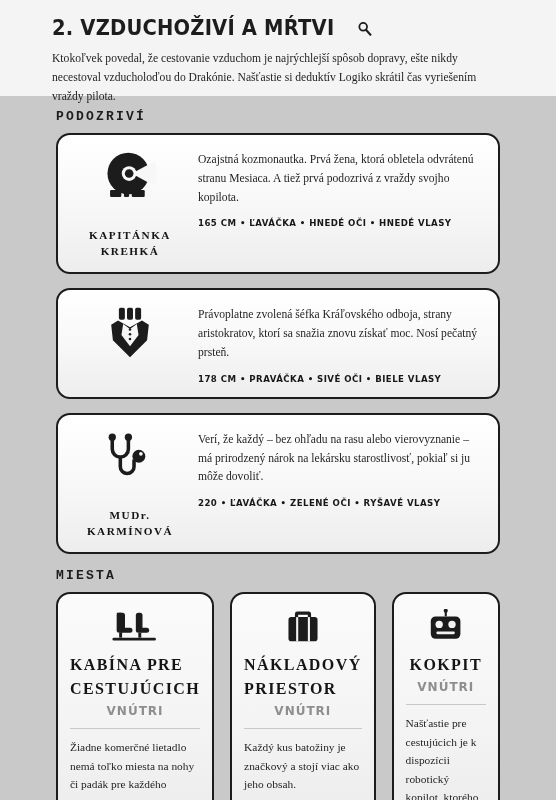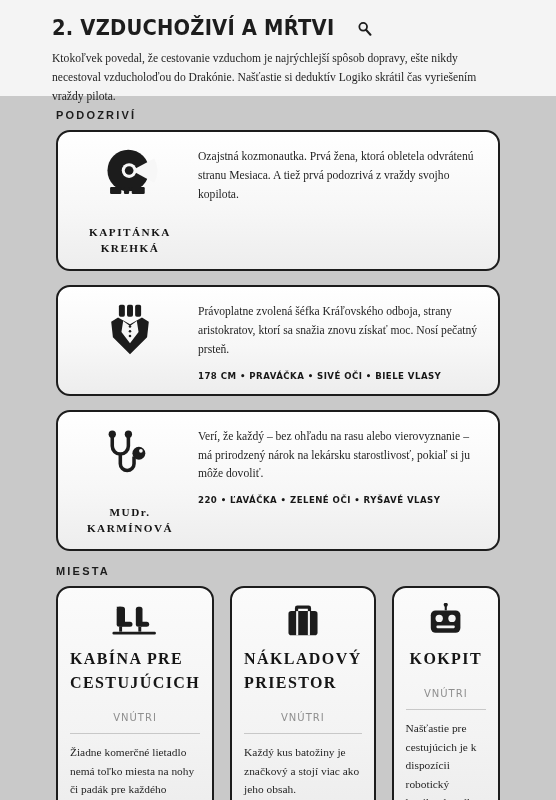--- a/index.html
+++ b/index.html
@@ -57,23 +57,23 @@
     color: #1f1f1f;
     max-width: 452px;
   }
 
   
   .body-area {
     padding: 0 56px;
   }
 
   .section-label {
-    font-family: Liberation Sans, sans-serif;
-    font-weight: bold;
-    font-size: 11px;
+    font-family: Liberation Mono, monospace;
+    font-weight: bold;
+    font-size: 13px;
     letter-spacing: 2.2px;
     color: #1d1d1d;
     margin: 13px 0 9px 0;
   }
 
   
   .suspect-card {
     display: flex;
     align-items: flex-start;
     background: linear-gradient(#ffffff, #f7f7f7 55%, #ededed);
@@ -163,25 +163,25 @@
     font-weight: bold;
     font-size: 16px;
     letter-spacing: 1.4px;
     text-align: left;
     line-height: 1.5;
     color: #151515;
   }
 
   .place-sub {
     font-family: "DejaVu Sans", "Liberation Sans", sans-serif;
-    font-weight: normal;
-    font-size: 10px;
+    font-weight: bold;
+    font-size: 12px;
     letter-spacing: 1px;
     color: #8e8e8e;
-    margin-top: 17px;
+    margin-top: 3px;
   }
 
   .place-divider {
     width: 100%;
     border-top: 1px solid #c8c8c8;
     margin: 10px 0 9px 0;
   }
 
   .place-desc {
     font-size: 11.4px;
@@ -226,20 +226,21 @@
           <rect x="34" y="45" width="15" height="8" rx="1.4" fill="#1c1c1c"></rect>
         </svg>
       </div>
       <div class="suspect-name">
         <div>KAPITÁNKA</div>
         <div>KREHKÁ</div>
       </div>
     </div>
     <div class="suspect-right">
       <p class="suspect-desc">Ozajstná kozmonautka. Prvá žena, ktorá obletela odvrátenú stranu Mesiaca. A tiež prvá podozrivá z vraždy svojho kopilota.</p>
+      <p class="suspect-stats">165 CM • ĽAVÁČKA • HNEDÉ OČI • HNEDÉ VLASY</p>
     </div>
   </div>
 
   <div class="suspect-card">
     <div class="suspect-left">
       <div class="suspect-icon">
         <svg viewBox="0 0 56 62" width="48" height="53">
           <rect x="15" y="2" width="7" height="14" rx="2" fill="#1c1c1c"></rect>
           <rect x="24.5" y="2" width="7" height="14" rx="2" fill="#1c1c1c"></rect>
           <rect x="34" y="2" width="7" height="14" rx="2" fill="#1c1c1c"></rect>

